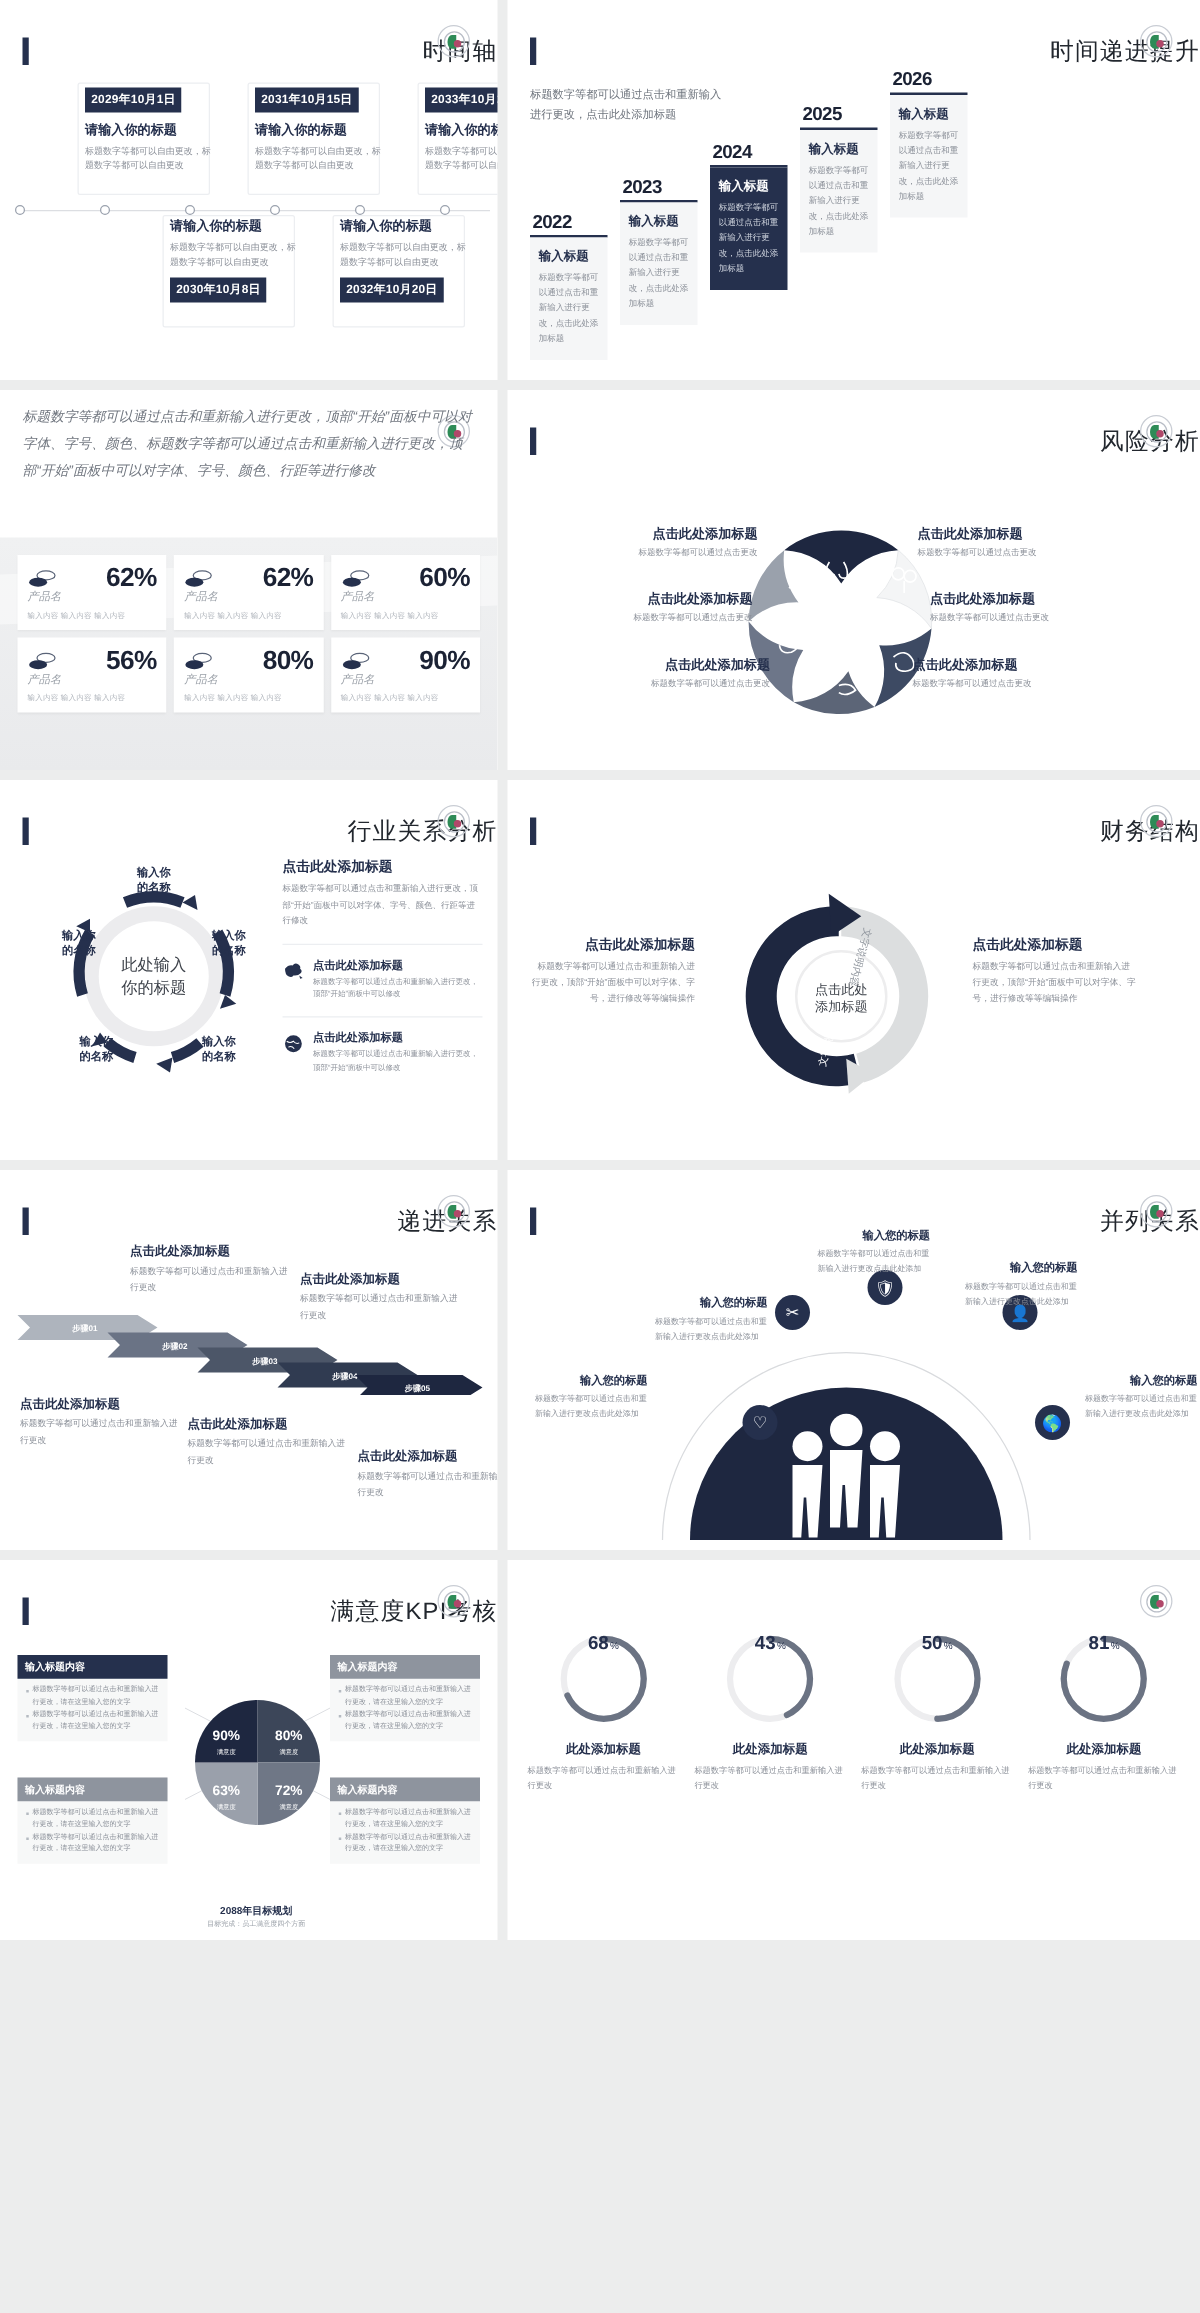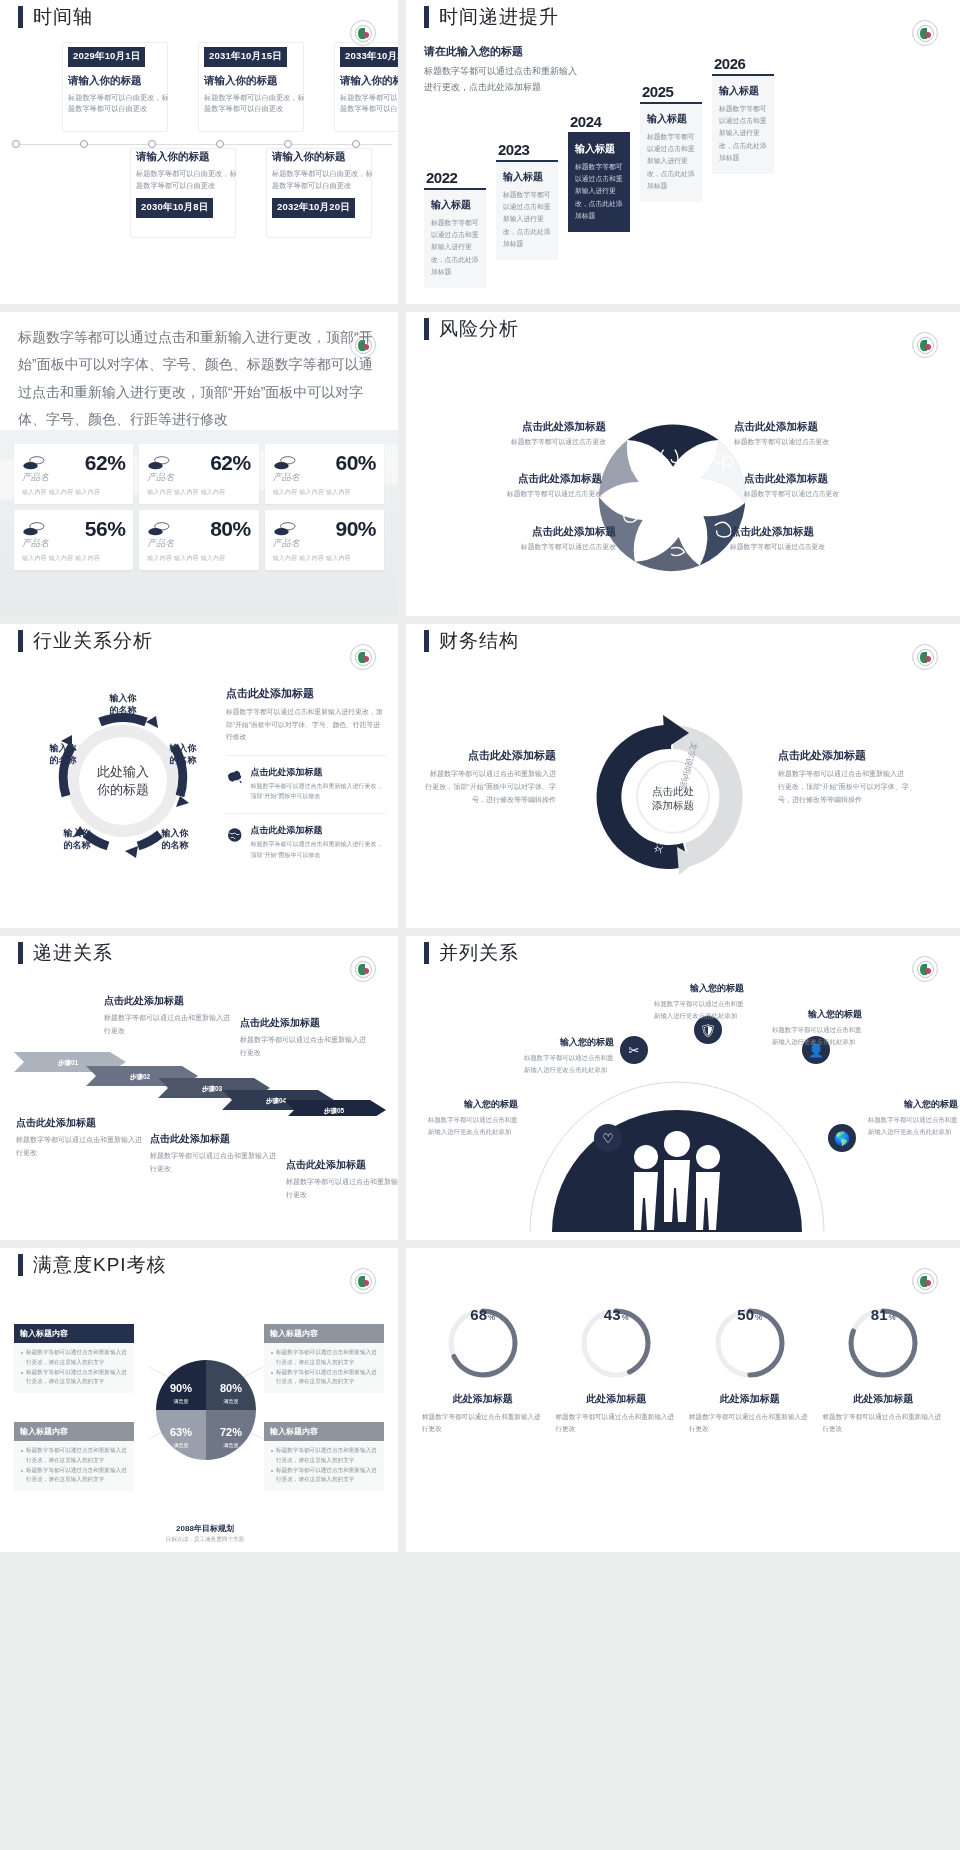--- a/index.html
+++ b/index.html
@@ -6,21 +6,21 @@
   body {
     width: 960px; height: 1850px;
     background: #eceded;
     font-family: "Liberation Sans", "DejaVu Sans", sans-serif;
     overflow: hidden;
   }
   .grid { display: grid; grid-template-columns: 398px 1fr; gap: 8px 8px; padding: 0; }
   .slide { background: #fff; position: relative; overflow: hidden; height: 304px; }
   .slide.left { width: 398px; }
   
-  .shead { display:flex; align-items:center; padding: 4px 0 0 18px; }
+  .shead { display:flex; align-items:center; padding: 28px 0 0 18px; justify-content: space-between; }
   .sbar { width: 5px; height: 22px; background: #25304d; margin-right: 10px; }
   .stitle { font-size: 19px; color:#22272e; letter-spacing:1px; font-weight:400; }
   .logo { position:absolute; top: 20px; right: 22px; width: 26px; height: 26px; }
   .logo .ring { width:26px;height:26px;border-radius:50%;border:1px solid #c9cdd4; display:flex;align-items:center;justify-content:center;}
   .logo .inner { width:17px;height:17px;border-radius:50%;border:1px solid #b9bec7; position:relative;}
   .logo .g { position:absolute; left:2px; top:2px; width:7px;height:11px;background:#2e8b57;border-radius:50% 0 0 50%;}
   .logo .r { position:absolute; right:2px; bottom:3px; width:6px;height:6px;background:#b0486a;border-radius:50%;}
 
   
   .tl-wrap { position:relative; margin-top: 18px; height: 170px; }
@@ -43,21 +43,21 @@
   .y-num { font-size:15px; font-weight:bold; color:#1b2234; letter-spacing:-0.5px; padding-left:2px;}
   .y-rule { height:2px; background:#25304d; margin:2px 0 0; }
   .y-body { background:#f5f6f7; padding:8px 7px 10px; }
   .y-body.dark { background:#25304d; }
   .y-body h5 { font-size:10px; font-weight:bold; color:#25304d; margin-bottom:5px;}
   .y-body.dark h5 { color:#fff; }
   .y-body p { font-size:6.8px; color:#8b9099; line-height:1.8; }
   .y-body.dark p { color:#cfd4de; }
 
   
-  .p3-desc { padding:12px 18px 0; font-size:14px; color:#70767f; line-height:1.95; }
+  .p3-desc { padding:12px 18px 0; font-size:11px; color:#70767f; line-height:1.95;font-style:italic; }
   .p3-shade { position:absolute; left:0; right:0; top:118px; bottom:0; background:linear-gradient(180deg,#f0f1f2 0%, #e9eaec 100%); }
   .p3-shade:before{content:"";position:absolute;left:0;top:22px;width:100%;height:40px;background:#fff;opacity:.45;transform:skewY(-2.2deg);}
   .p3-grid { position:absolute; left:14px; right:14px; top:132px; display:grid; grid-template-columns:repeat(3,1fr); gap:6px; }
   .p3-card { background:#fff; height:60px; padding:7px 8px; position:relative; box-shadow:0 1px 2px rgba(0,0,0,.05); }
   .p3-top { display:flex; align-items:center; justify-content:space-between; }
   .p3-pct { font-size:21px; font-weight:bold; color:#1b2234; letter-spacing:-0.5px;}
   .p3-name { font-size:9px; color:#9aa0a8; font-style:italic; margin-top:-4px;}
   .p3-sub { font-size:6px; color:#b0b5bc; margin-top:4px; letter-spacing:.2px;}
   .pill-icon { width:26px;height:18px;position:relative;}
 
@@ -182,21 +182,20 @@
     <div class="logo">
         <div class="ring">
           <div class="inner">
             <div class="g"></div>
             <div class="r"></div>
           </div>
         </div>
       </div>
 
     <div class="y-intro">
-      <h4>请在此输入您的标题</h4>
       <p style="white-space:pre-line">标题数字等都可以通过点击和重新输入
 进行更改，点击此处添加标题</p>
     </div>
 
     <div class="y-row">
       <div class="y-item">
         <div class="y-num">2022</div>
         <div class="y-rule"></div>
         <div class="y-body">
           <h5>输入标题</h5>

